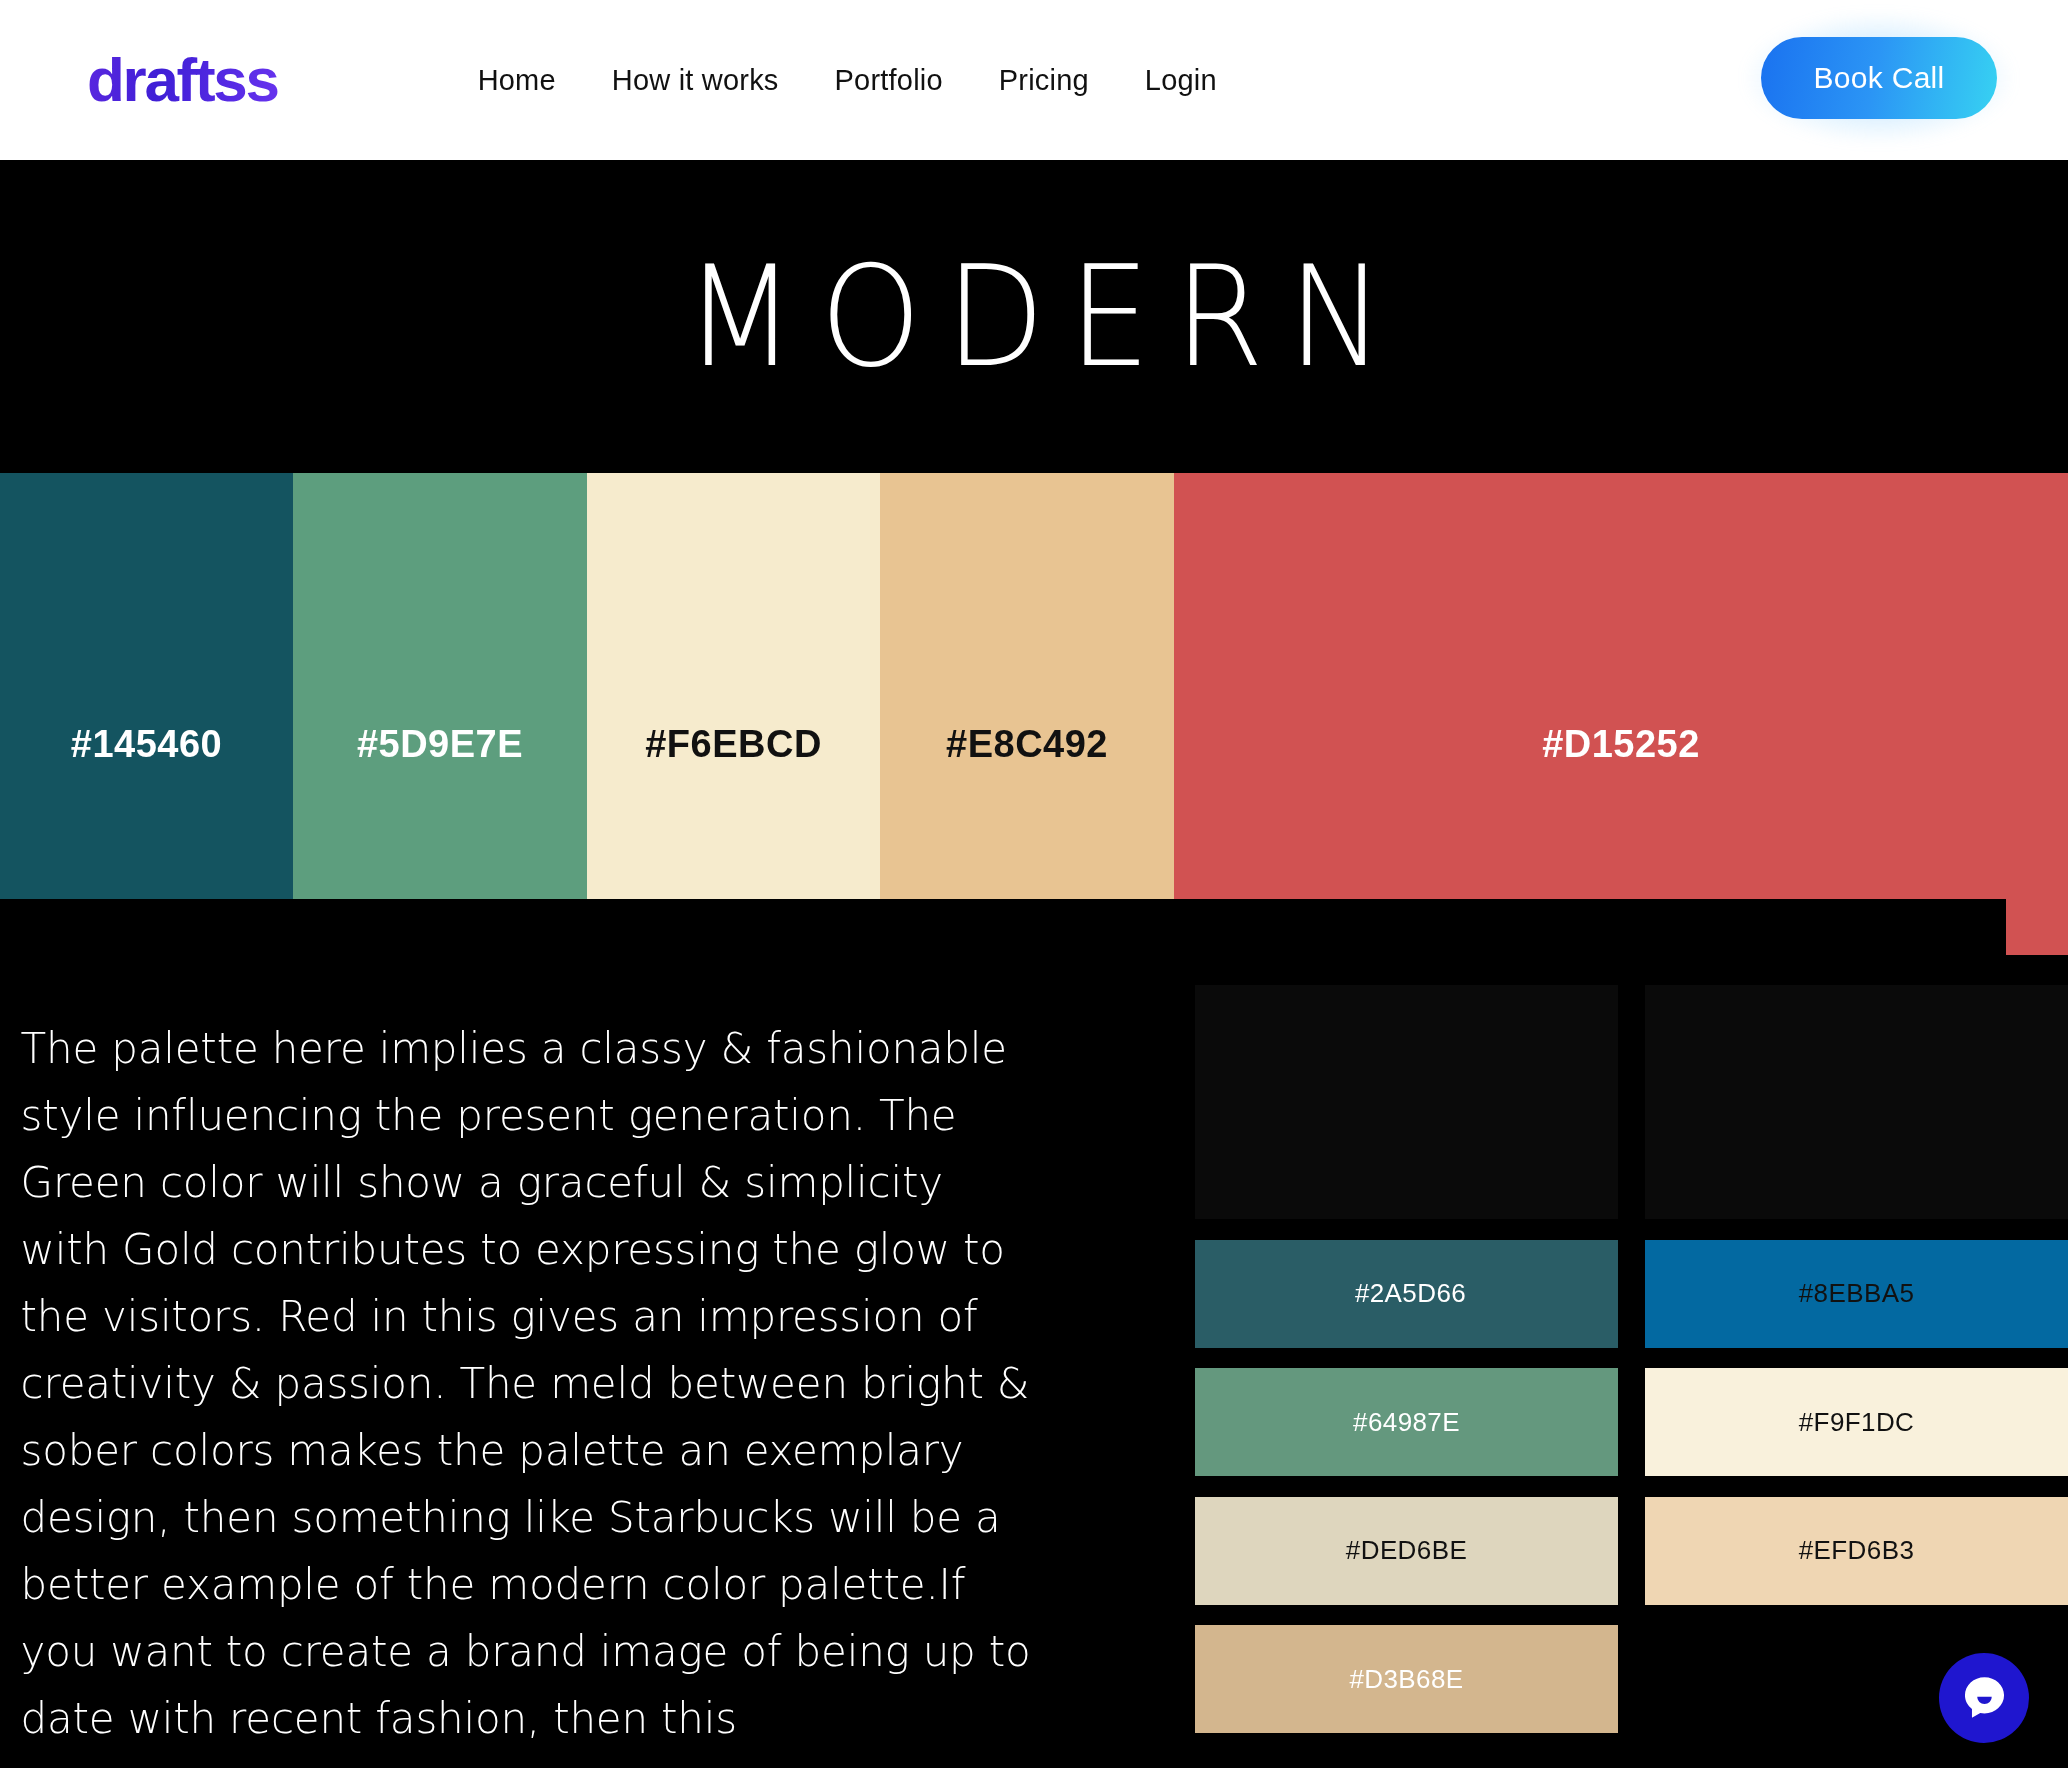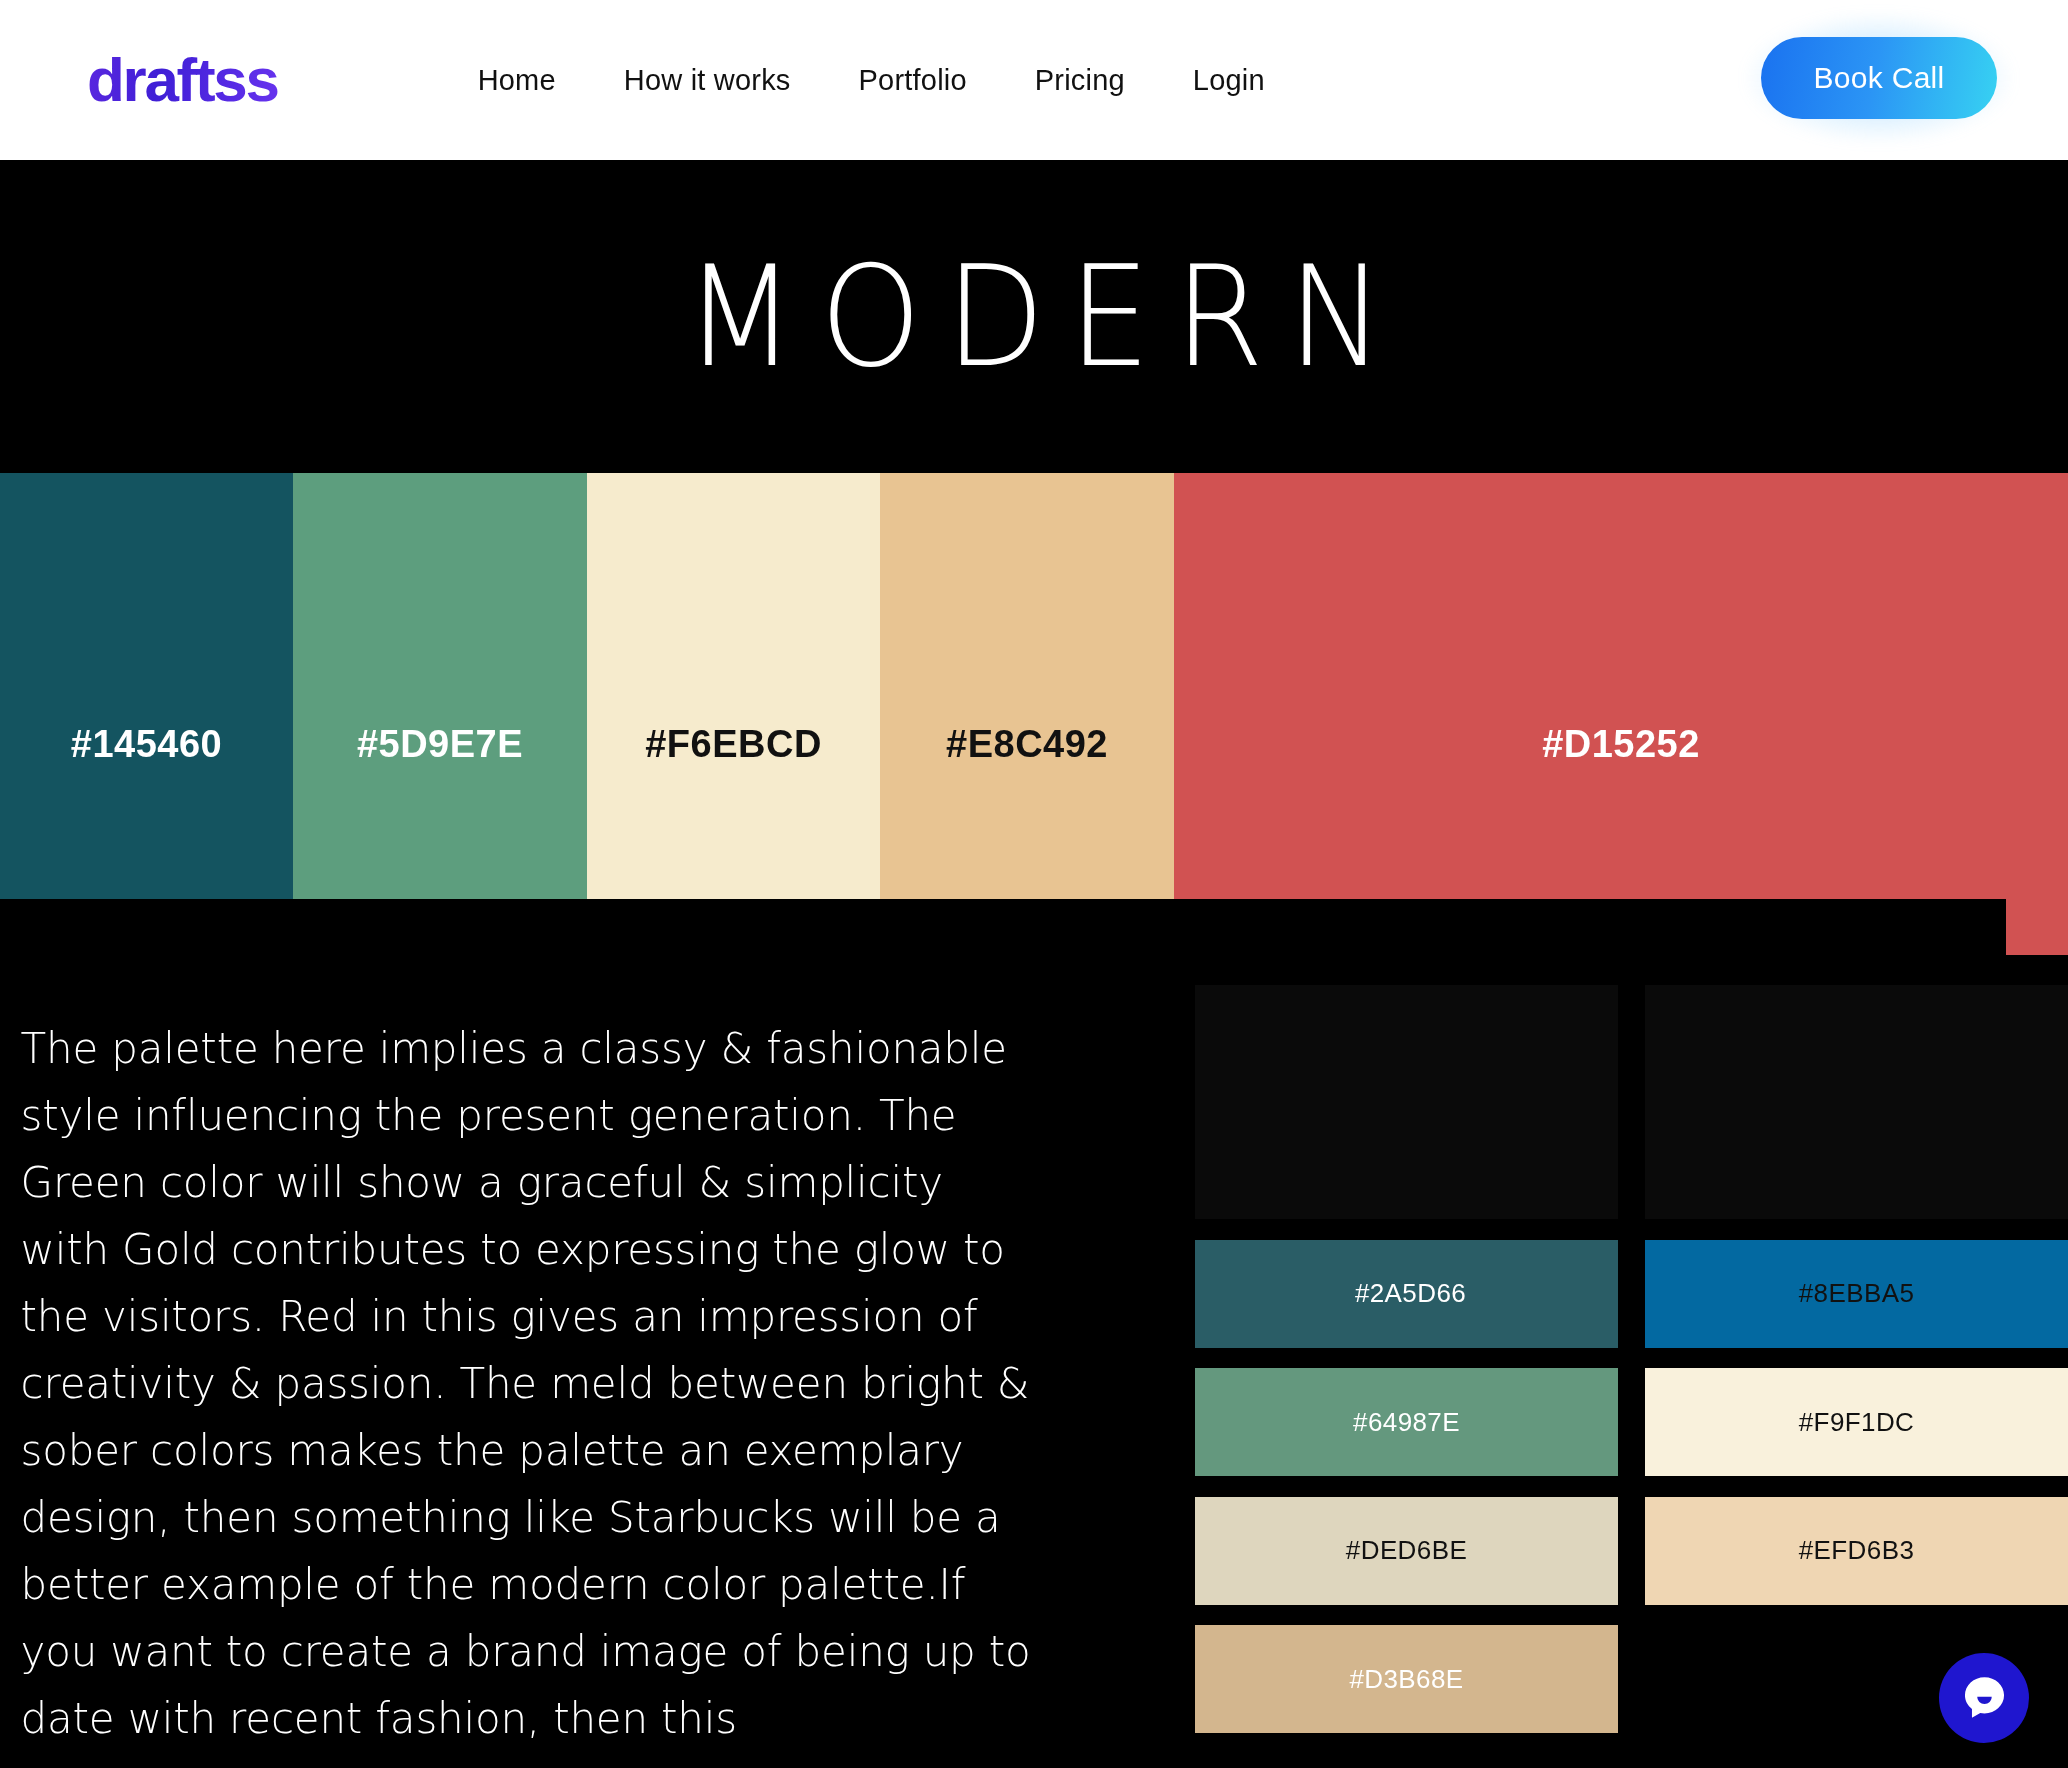--- a/index.html
+++ b/index.html
@@ -26,21 +26,21 @@
     background:linear-gradient(100deg,#5b28e0 0%,#3f1fd6 38%,#6733ee 100%);
     -webkit-background-clip:text;
     background-clip:text;
     color:transparent;
     line-height:1;
     user-select:none;
   }
   .nav {
     display:flex; align-items:center;
     margin-left:172px;
-    gap:12px;
+    gap:0;
   }
   .nav-item {
     font-size:29px;
     color:#111111;
     padding:0 28px;
     white-space:nowrap;
     letter-spacing:0.2px;
     cursor:pointer;
   }
   .book-call-wrap {

